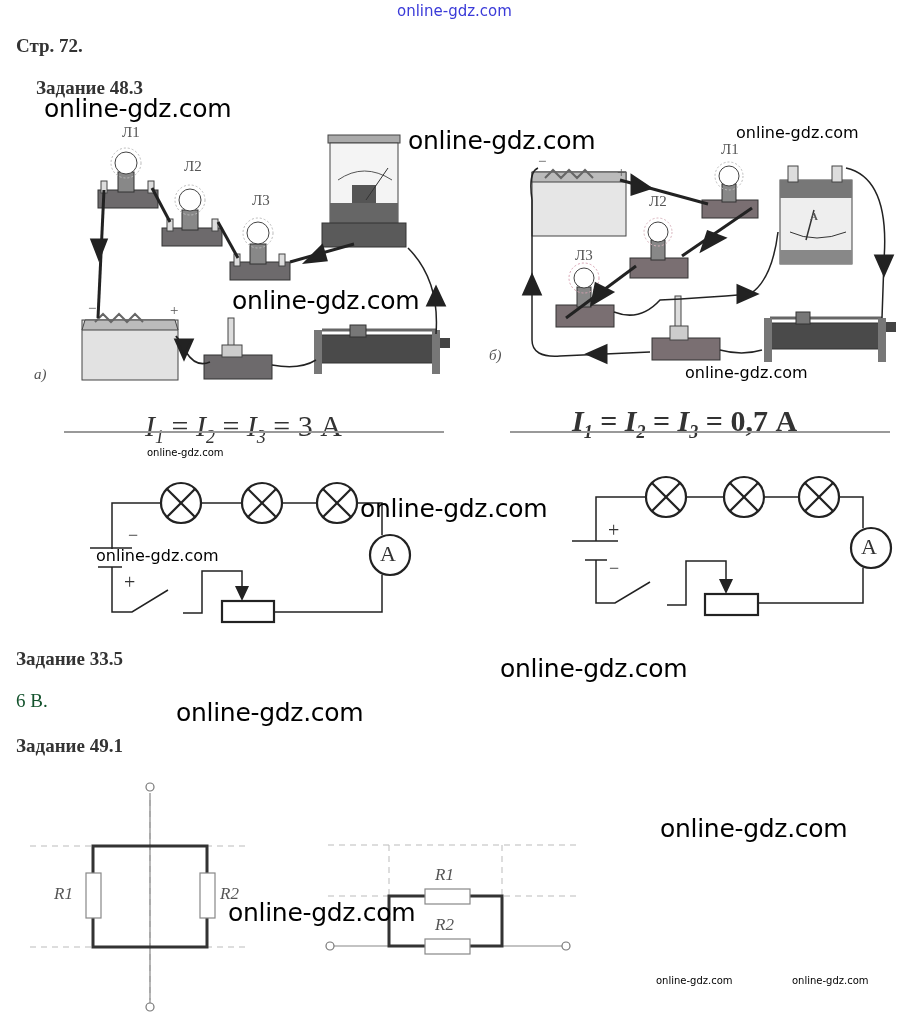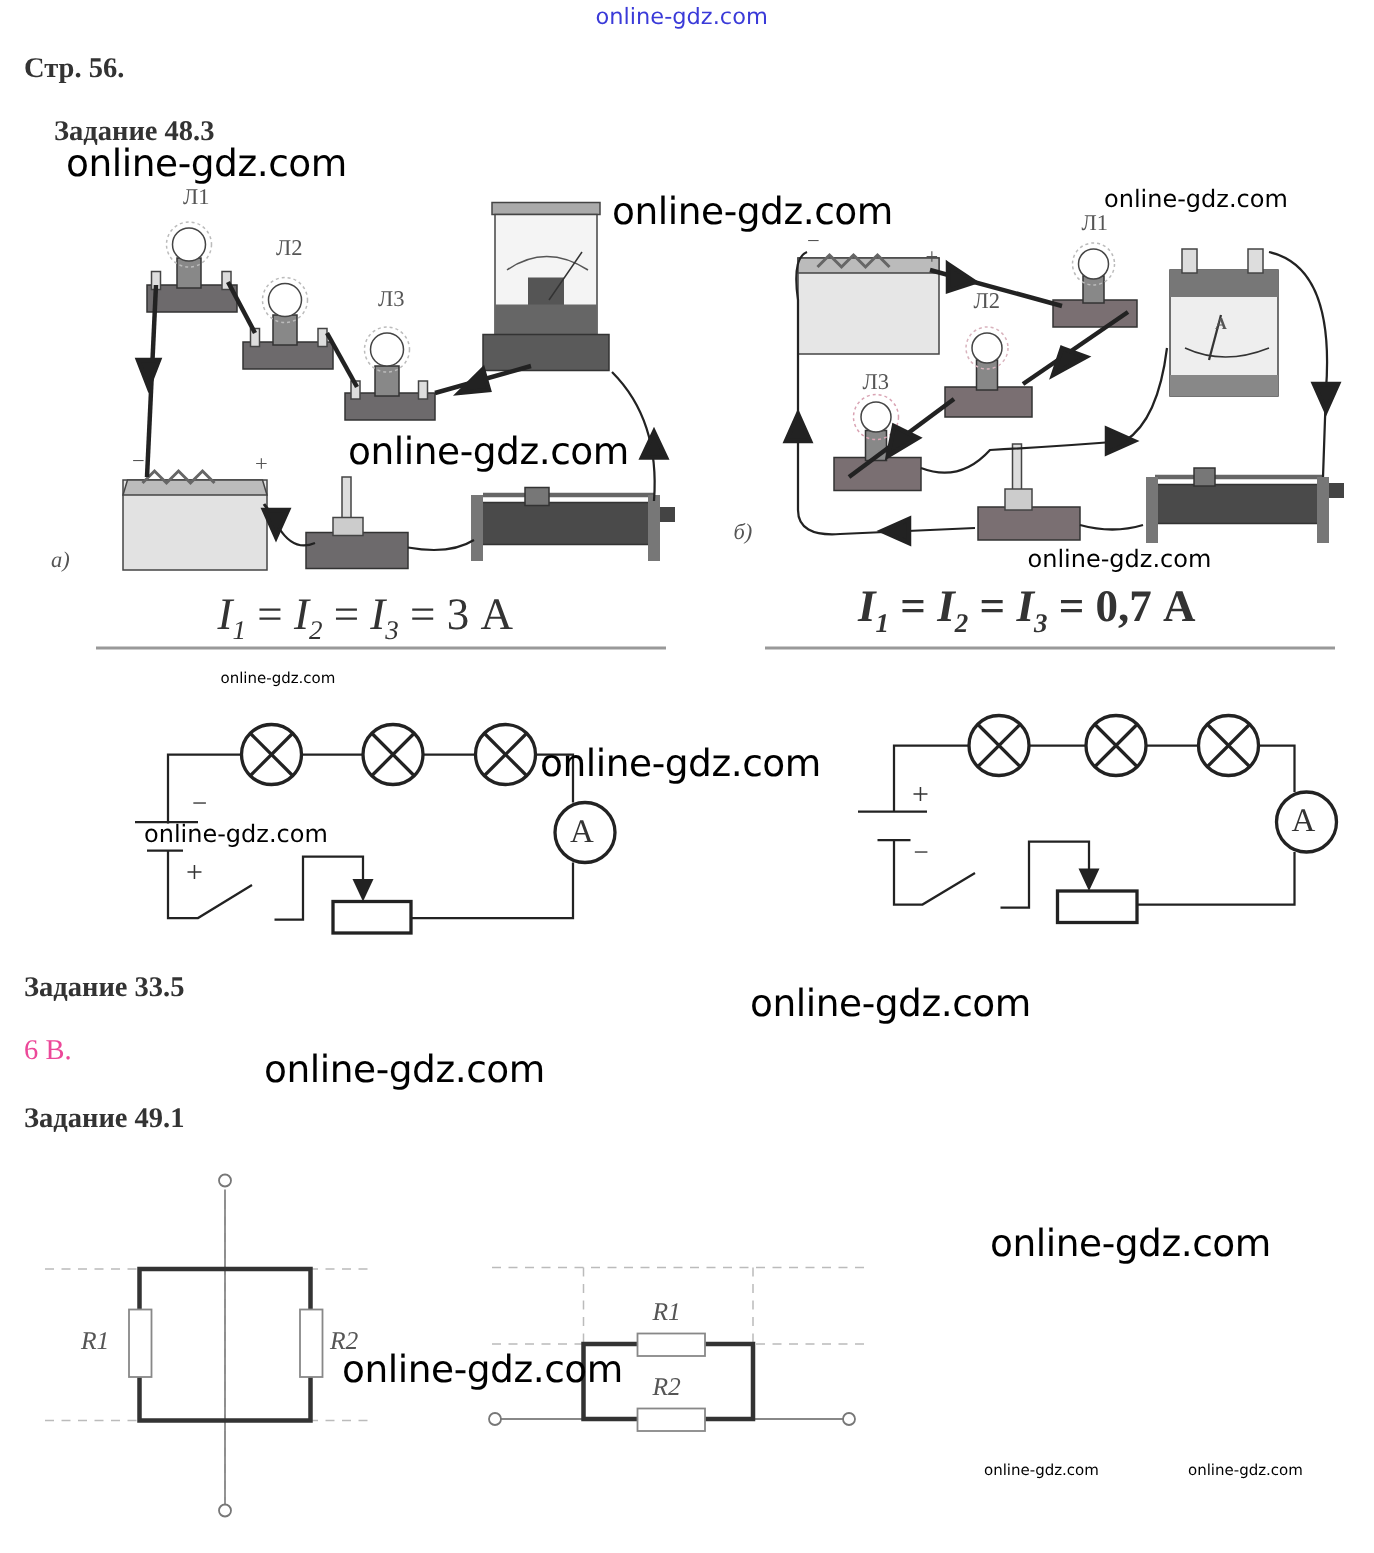--- a/index.html
+++ b/index.html
@@ -1,36 +1,36 @@
 <!DOCTYPE html>
 <html><head>
 <meta charset="utf-8">
 <style>
   html, body { margin: 0; padding: 0; background: #ffffff; }
   body { width: 916px; height: 1035px; position: relative; overflow: hidden; font-family: "Liberation Serif", serif; color: #222; }
   .abs { position: absolute; }
   .hdr { font-family: "Liberation Serif", serif; font-weight: bold; font-size: 19px; color: #333; }
-  .plain { font-family: "Liberation Serif", serif; font-size: 19px; color: #ec4899; }
+  .plain { font-family: "Liberation Serif", serif; font-size: 19px; color: #14532d; }
   .wm-big { font-family: "DejaVu Sans", sans-serif; font-size: 25px; color: #000; white-space: nowrap; letter-spacing: -0.3px; }
   .wm-mid { font-family: "DejaVu Sans", sans-serif; font-size: 16px; color: #000; white-space: nowrap; }
   .wm-sm { font-family: "DejaVu Sans", sans-serif; font-size: 10px; color: #000; white-space: nowrap; }
   .wm-top { font-family: "DejaVu Sans", sans-serif; font-size: 15px; color: #3a3ad8; white-space: nowrap; }
-  .formula { font-family: "Liberation Serif", serif; font-size: 30px; color: #333; white-space: nowrap; }
+  .formula { font-family: "Liberation Serif", serif; font-size: 30px; color: #333; white-space: nowrap; margin-top: 16px; }
   .formula i { font-style: italic; }
   .formula sub { font-size: 18px; font-style: italic; }
   .rule { height: 2px; background: #999; }
   .lbl { font-family: "Liberation Serif", serif; font-size: 15px; color: #555; }
   svg { position: absolute; overflow: visible; }
 </style>
 </head>
 <body>
 
 <div class="abs wm-top" style="left:397px; top:2px;">online-gdz.com</div>
 
-<div class="abs hdr" style="left:16px; top:35px;">Стр. 56.</div>
+<div class="abs hdr" style="left:16px; top:35px;">Стр. 72.</div>
 <div class="abs hdr" style="left:16px; top:77px;margin-left:20px;">Задание 48.3</div>
 
 <div>
   <svg width="916" height="1035" style="left:0;top:0;">
 
     <g>
       <rect x="98" y="190" width="60" height="18" fill="#6d6a6c" stroke="#333"></rect>
       <rect x="118" y="172" width="16" height="20" fill="#888" stroke="#333"></rect>
       <circle cx="126" cy="163" r="11" fill="#fff" stroke="#444"></circle>
       <circle cx="126" cy="163" r="15" fill="none" stroke="#bbb" stroke-dasharray="2 2"></circle>

